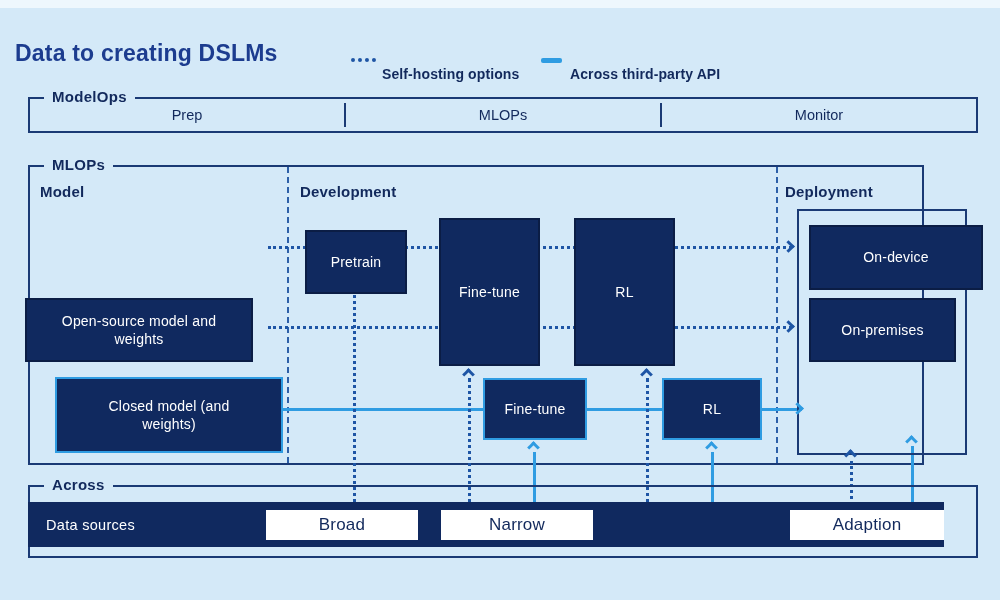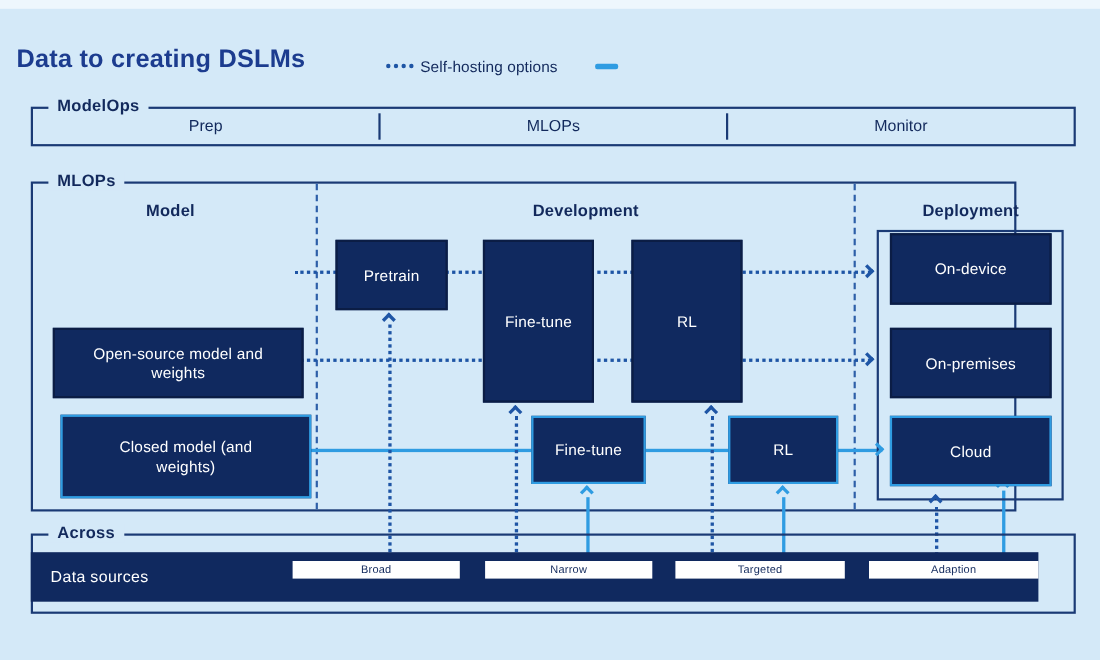--- a/index.html
+++ b/index.html
@@ -10,62 +10,63 @@
   *{margin:0;padding:0;box-sizing:border-box}
   html,body{width:1000px;height:600px}
   body{font-family:"Liberation Sans",sans-serif;background:var(--background);position:relative;overflow:hidden}
   .abs{position:absolute}
   .stage{position:absolute;left:0;top:0;width:1000px;height:600px}
   .top-strip{left:0;top:0;width:1000px;height:8px;background:#eef7fd}
   .page-title{left:15px;top:40px;font-size:23px;font-weight:bold;color:var(--title);letter-spacing:.2px}
   
   .legend-dotted{left:351px;top:58px;width:25px;height:0;border-top:4px dotted var(--dotted-line)}
   .legend-solid{left:541px;top:58px;width:21px;height:5px;background:var(--accent);border-radius:2px}
-  .legend-text{top:52px;font-size:14px;color:var(--heading);font-weight:normal;letter-spacing:.1px}
+  .legend-text{top:66px;font-size:14px;color:var(--heading);font-weight:bold;letter-spacing:.1px}
   
   .frame{border:2px solid var(--frame)}
   .frame-label{position:absolute;top:-11px;left:14px;background:var(--background);padding:0 8px;font-size:15px;font-weight:bold;color:var(--heading);letter-spacing:.3px}
   .modelops-frame{left:28px;top:97px;width:950px;height:36px;display:flex;align-items:center}
   .phase-cell{flex:1;text-align:center;font-size:14.5px;color:var(--heading)}
   .phase-divider{width:2px;height:24px;background:var(--frame)}
   .mlops-frame{left:28px;top:165px;width:896px;height:300px}
   .dataops-frame{left:28px;top:485px;width:950px;height:73px}
   .deploy-inner{left:797px;top:209px;width:170px;height:246px;border:2px solid var(--frame)}
   .col-divider{width:0;border-left:2px dashed #2d5fa8;top:167px;height:296px}
-  .col-header{top:183px;text-align:center;font-size:15px;font-weight:bold;color:var(--heading);letter-spacing:.2px}
+  .col-header{top:183px;text-align:left;font-size:15px;font-weight:bold;color:var(--heading);letter-spacing:.2px}
   
   .nbox{background:var(--navy);border:2px solid var(--navy-border);color:var(--white);display:flex;align-items:center;justify-content:center;text-align:center;font-size:14px;line-height:1.3;letter-spacing:.2px}
   .nbox span{max-width:185px}
   .abox{border:2px solid var(--accent)}
   
   .dot-h{height:0;border-top:3px dotted var(--dotted-line)}
   .dot-v{width:0;border-left:3px dotted var(--dotted-line)}
   .sol-h{height:3px;background:var(--accent)}
   .sol-v{width:3px;background:var(--accent)}
   .chev{width:9px;height:9px;border:0 solid var(--dotted-line);transform:rotate(45deg)}
   .chev-up{border-top-width:3px;border-left-width:3px}
   .chev-right{border-top-width:3px;border-right-width:3px}
   .c-acc{border-color:var(--accent)}
   
   .databar{left:28px;top:502px;width:916px;height:45px;background:var(--navy);display:flex;align-items:center}
   .databar-label{position:absolute;left:18px;color:var(--white);font-size:14.5px;letter-spacing:.3px}
-  .chip{position:absolute;top:8px;height:16px;background:var(--white);color:var(--heading);font-size:10px;display:flex;align-items:center;justify-content:center;letter-spacing:.2px}
+  .chip{position:absolute;top:8px;height:30px;background:var(--white);color:var(--heading);font-size:17px;display:flex;align-items:center;justify-content:center;letter-spacing:.2px}
 </style>
 </head>
 <body>
 
 <div class="stage">
 
   <div class="abs top-strip"></div>
 
   <div class="abs page-title">Data to creating DSLMs</div>
 
   <div class="abs legend-dotted"></div>
   <div class="abs legend-text" style="left:382px">Self-hosting options</div>
   <div class="abs legend-solid"></div>
+  <div class="abs legend-text" style="left:570px">Across third-party API</div>
 
   <div class="abs frame modelops-frame">
     <span class="frame-label">ModelOps</span>
     <div class="phase-cell">Prep</div>
     <div class="phase-divider"></div>
     <div class="phase-cell">MLOPs</div>
     <div class="phase-divider"></div>
     <div class="phase-cell">Monitor</div>
   </div>
 
@@ -96,57 +97,53 @@
   <div class="abs chev chev-right" style="left:784px;top:322px"></div>
   <div class="abs chev chev-right c-acc" style="left:793px;top:404px"></div>
   <div class="abs chev chev-up" style="left:349px;top:286px"></div>
   <div class="abs chev chev-up" style="left:464px;top:370px"></div>
   <div class="abs chev chev-up" style="left:642px;top:370px"></div>
   <div class="abs chev chev-up" style="left:846px;top:451px"></div>
   <div class="abs chev chev-up c-acc" style="left:529px;top:443px"></div>
   <div class="abs chev chev-up c-acc" style="left:707px;top:443px"></div>
   <div class="abs chev chev-up c-acc" style="left:907px;top:437px"></div>
 
-  <div class="abs nbox" style="left:48px;top:298px;width:228px;height:64px">
+  <div class="abs nbox" style="left:25px;top:298px;width:228px;height:64px">
     <span>Open-source model and weights</span>
     </div>
   <div class="abs nbox abox" style="left:55px;top:377px;width:228px;height:76px">
     <span style="max-width:150px">Closed model (and weights)</span>
     </div>
 
-  <div class="abs nbox" style="left:305px;top:218px;width:102px;height:64px">
+  <div class="abs nbox" style="left:305px;top:230px;width:102px;height:64px">
     <span>Pretrain</span>
     </div>
   <div class="abs nbox" style="left:439px;top:218px;width:101px;height:148px">
     <span>Fine-tune</span>
     </div>
   <div class="abs nbox" style="left:574px;top:218px;width:101px;height:148px">
     <span>RL</span>
     </div>
   <div class="abs nbox abox" style="left:483px;top:378px;width:104px;height:62px">
     <span>Fine-tune</span>
     </div>
   <div class="abs nbox abox" style="left:662px;top:378px;width:100px;height:62px">
     <span>RL</span>
     </div>
 
-  <div class="abs nbox" style="left:809px;top:212px;width:147px;height:65px">
+  <div class="abs nbox" style="left:809px;top:225px;width:174px;height:65px">
     <span>On-device</span>
     </div>
   <div class="abs nbox" style="left:809px;top:298px;width:147px;height:64px">
     <span>On-premises</span>
-    </div>
-  <div class="abs nbox abox" style="left:809px;top:378px;width:147px;height:64px">
-    <span>Cloud</span>
     </div>
 
   <div class="abs frame dataops-frame">
     <span class="frame-label">Across</span>
   </div>
   <div class="abs databar">
     <span class="databar-label">Data sources</span>
     <div class="chip" style="left:238px;width:152px">Broad</div>
     <div class="chip" style="left:413px;width:152px">Narrow</div>
-    <div class="chip" style="left:586px;width:154px">Targeted</div>
     <div class="chip" style="left:762px;width:154px">Adaption</div>
   </div>
 
 </div>
 
 </body></html>

